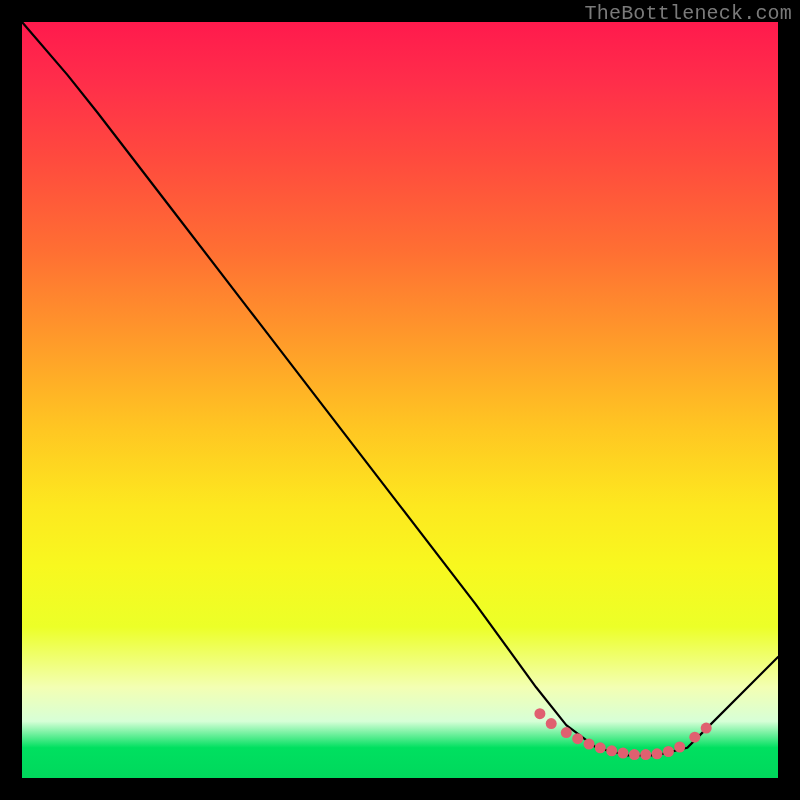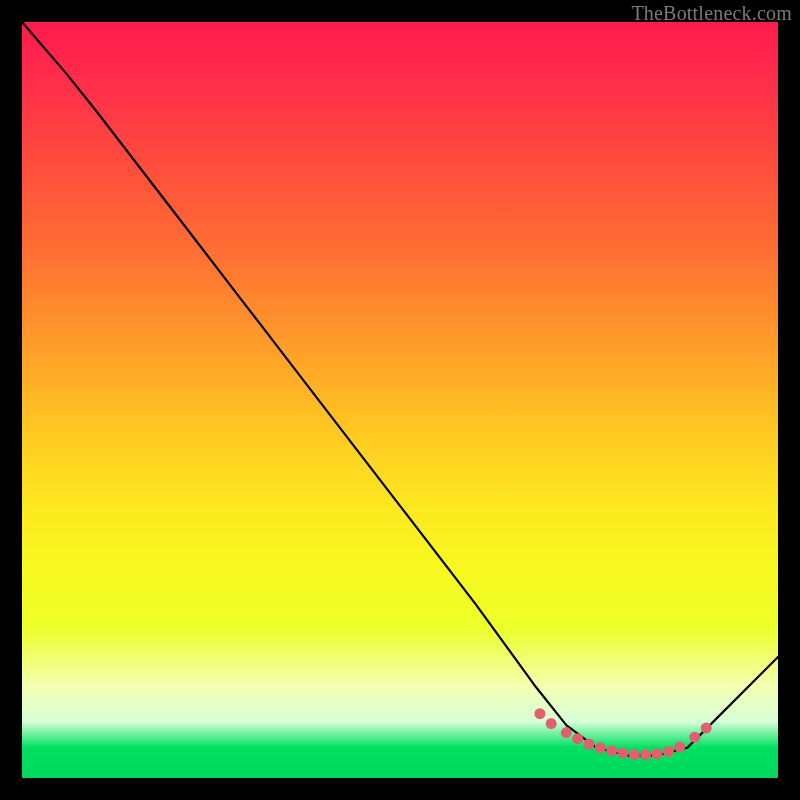--- a/index.html
+++ b/index.html
@@ -29,21 +29,21 @@
       #f3ffb3 88%,
       #d7ffd7 92.5%,
       #00e060 96%,
       #00d85c 100%
     );
   }
   .watermark {
     position: absolute;
     top: 2px;
     right: 8px;
-    font-family: Liberation Serif, serif;
+    font-family: Liberation Mono, monospace;
     font-size: 20px;
     color: #7a7a7a;
     letter-spacing: 0.2px;
     user-select: none;
   }
   svg.curve {
     position: absolute;
     left: 0; top: 0;
     width: 756px; height: 756px;
   }

